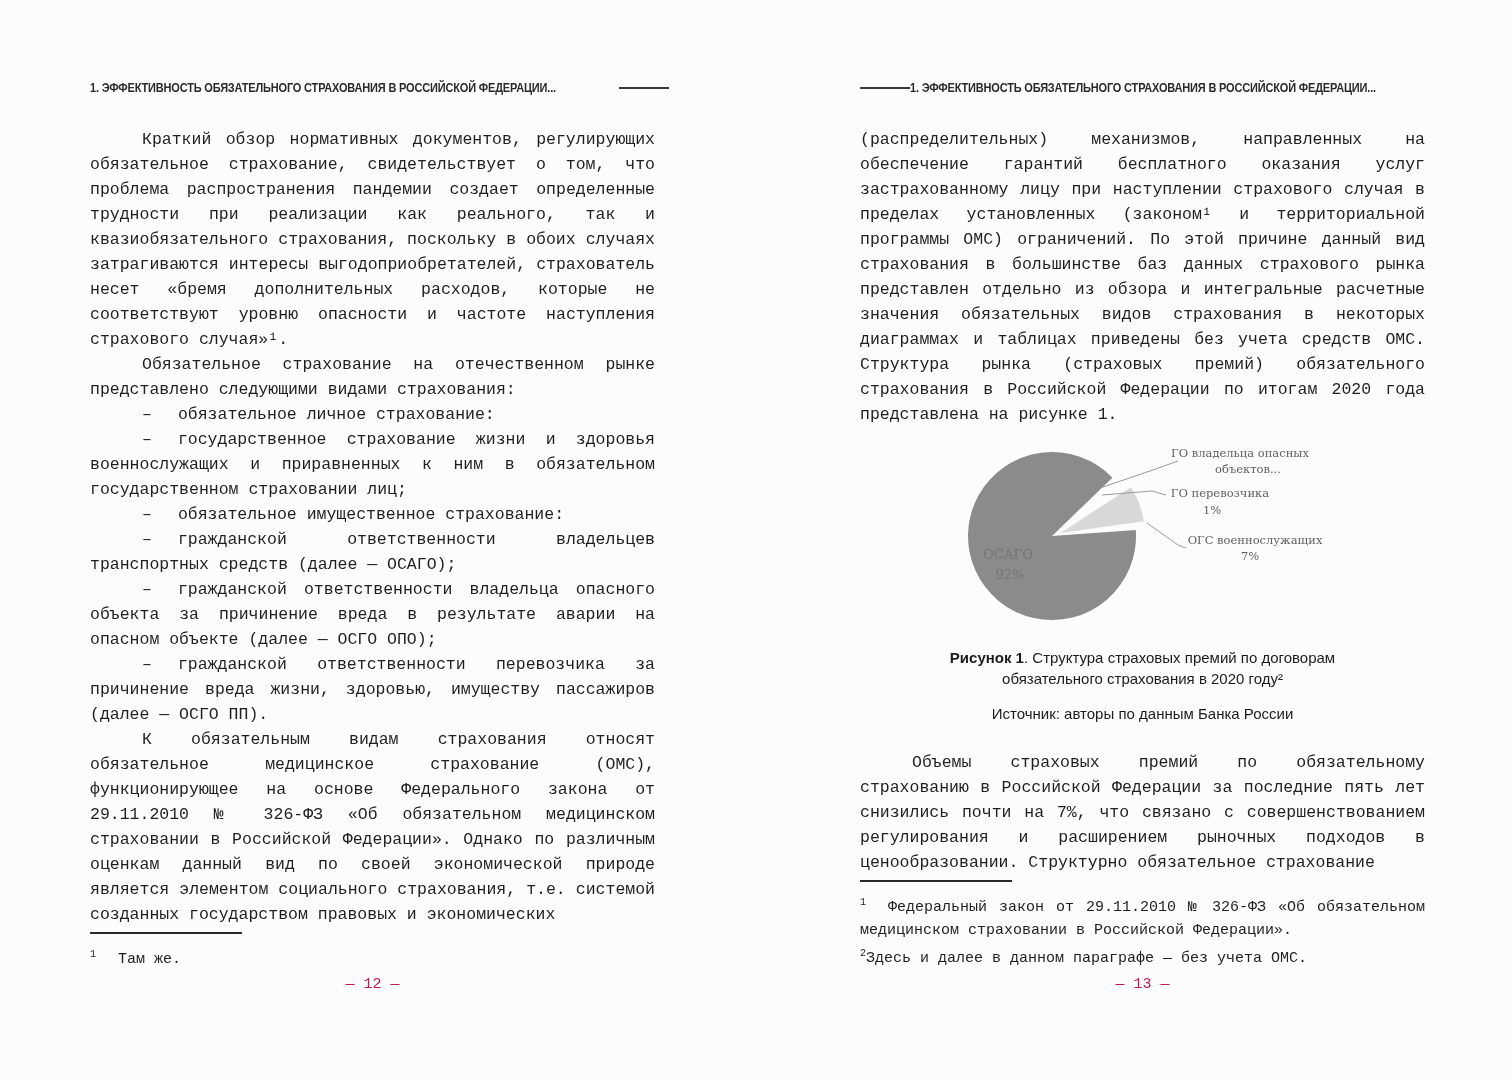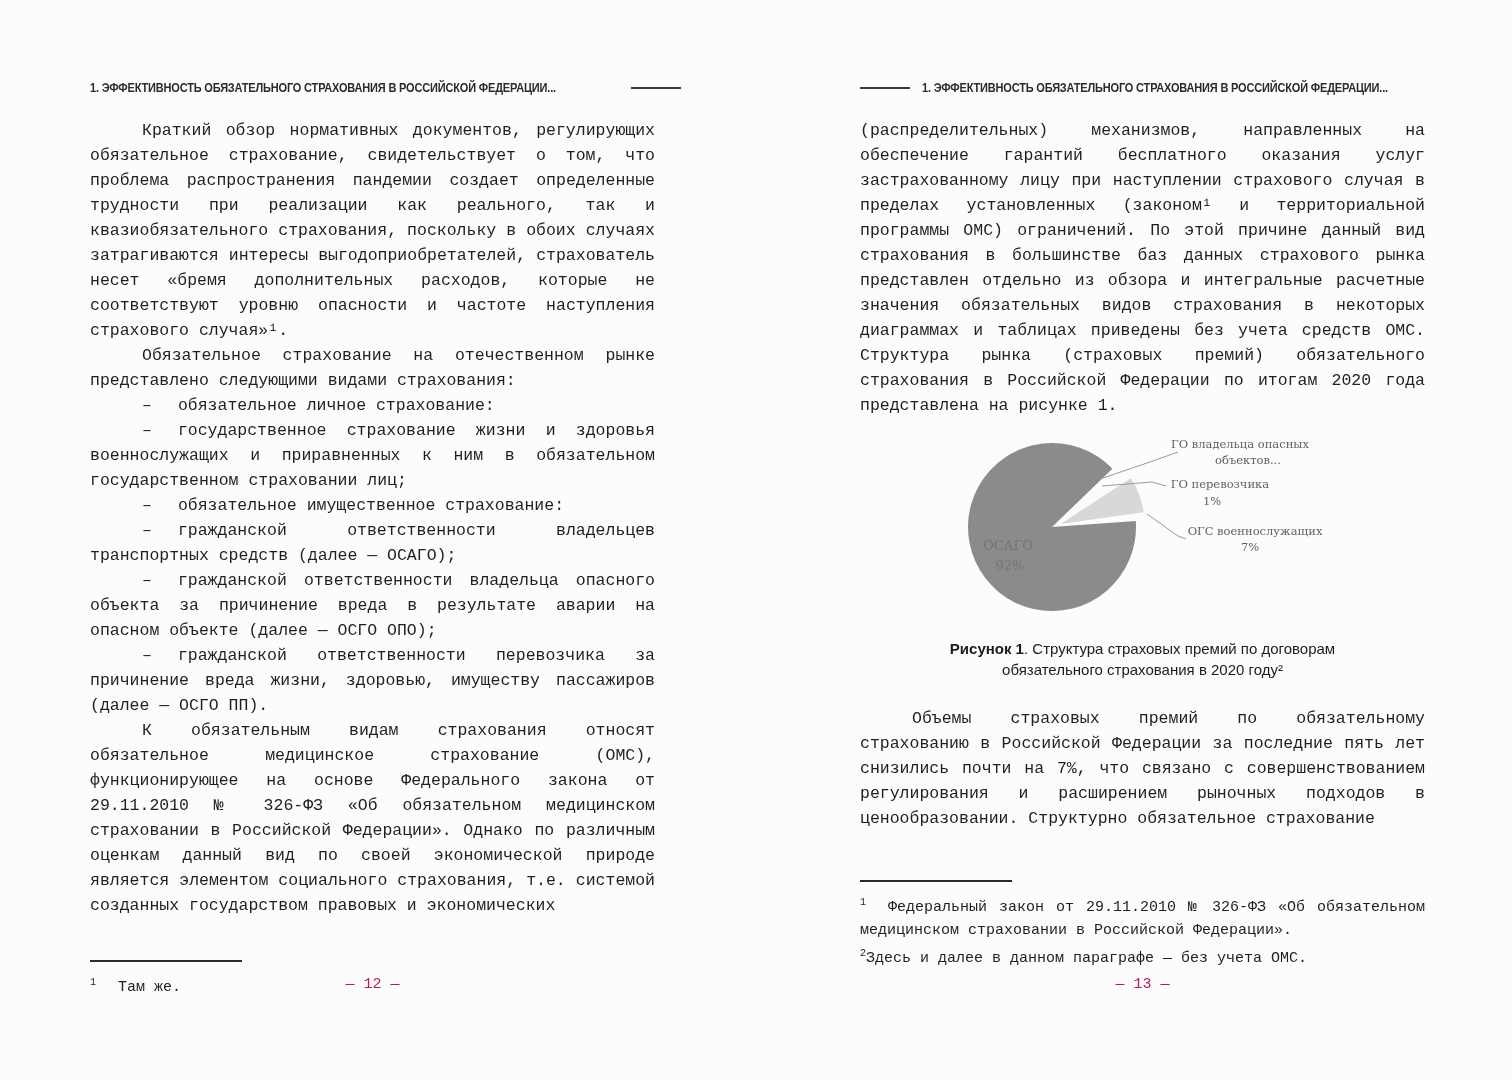--- a/index.html
+++ b/index.html
@@ -17,23 +17,22 @@
     top: 80px;
     width: 565px;
     height: 985px;
   }
   .page-left  { left: 90px; }
   .page-right { left: 860px; }
 
   .running-header {
     display: flex;
     align-items: center;
-    gap: 12px;
     height: 16px;
-    margin-bottom: 22px;
+    margin-bottom: 31px;
   }
   .rh-title {
     font-family: "Liberation Sans", sans-serif;
     font-weight: bold;
     font-size: 12.5px;
     letter-spacing: -0.2px;
     white-space: nowrap;
     color: #2a2a2a;
     display: inline-block;
     transform: scaleX(0.88);
@@ -66,21 +65,21 @@
     line-height: 21px;
     text-align: center;
     color: #1c1c1c;
   }
   .cap { width: 470px; margin: 14px auto; }
   .cap b { font-weight: bold; }
 
   .para-bottom { margin-top: 26px; }
 
   .footnote-area { position: absolute; left: 0; width: 565px; }
-  .page-left  .footnote-area { top: 880px; }
+  .page-left  .footnote-area { top: 852px; }
   .page-right .footnote-area { top: 800px; }
   .fn-rule { width: 152px; height: 2px; background: #2a2a2a; margin-bottom: 9px; }
   .fn {
     font-size: 15px;
     line-height: 23px;
     text-align: justify;
     color: #1f1f1f;
   }
   .fn sup { font-size: 10px; margin-right: 22px; }
   .fn.fn-indent sup { margin-right: 0; }
@@ -159,20 +158,21 @@
 
           <text class="chart-label" x="380" y="24" text-anchor="middle">ГО владельца опасных</text>
           <text class="chart-label" x="388" y="40" text-anchor="middle">объектов...</text>
           <text class="chart-label" x="360" y="64" text-anchor="middle">ГО перевозчика</text>
           <text class="chart-label" x="352" y="81" text-anchor="middle">1%</text>
           <text class="chart-label" x="395" y="111" text-anchor="middle">ОГС военнослужащих</text>
           <text class="chart-label" x="390" y="127" text-anchor="middle">7%</text>
         </svg>
         <div class="figcaption">
           <p class="cap"><b>Рисунок 1</b><span>. Структура страховых премий по договорам обязательного страхования в 2020 году²</span></p>
+          <p class="cap">Источник: авторы по данным Банка России</p>
         </div>
       </div>
 
       <p class="para para-bottom">Объемы страховых премий по обязательному страхованию в Российской Федерации за последние пять лет снизились почти на 7%, что связано с совершенствованием регулирования и расширением рыночных подходов в ценообразовании. Структурно обязательное страхование</p>
     </div>
     <div class="footnote-area">
       <div class="fn-rule"></div>
       <p class="fn"><sup>1</sup><span>Федеральный закон от 29.11.2010 № 326-ФЗ «Об обязательном медицинском страховании в Российской Федерации».</span></p>
       <p class="fn fn-indent"><sup>2</sup><span>Здесь и далее в данном параграфе — без учета ОМС.</span></p>
     </div>

